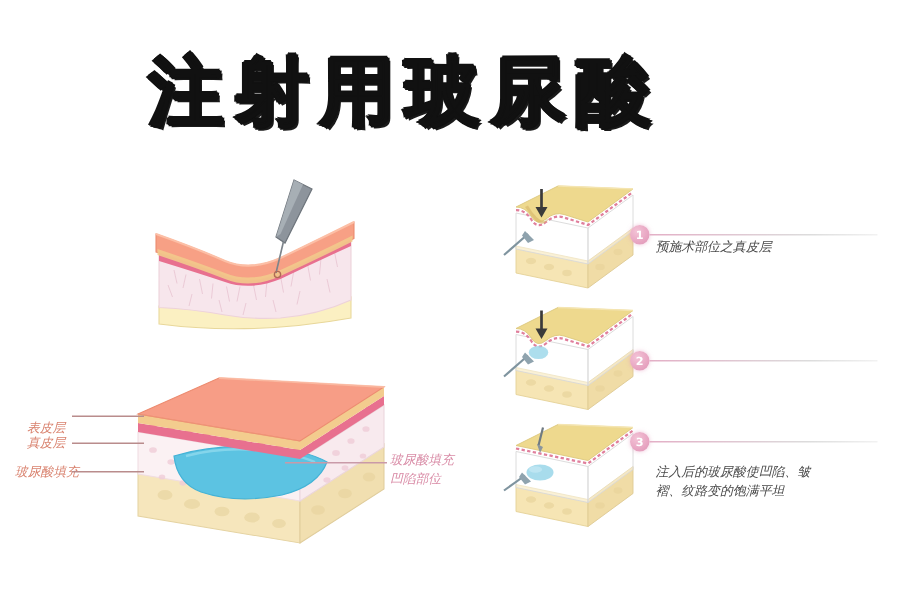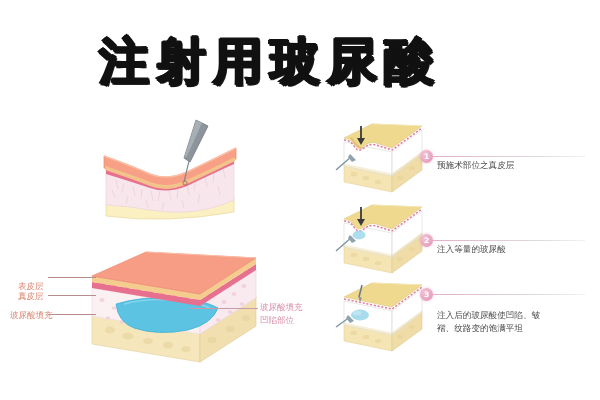--- a/index.html
+++ b/index.html
@@ -24,21 +24,21 @@
     text-shadow:
        1.5px 0 0 #111, -1.5px 0 0 #111,
        0 1.5px 0 #111, 0 -1.5px 0 #111,
        2px 2px 0 #1a1a1a;
     -webkit-text-stroke:1px #111;
     line-height:1;
     white-space:nowrap;
   }
 
   
-  .abs{position:absolute;}
+  .abs{position:absolute;font-style:italic;}
 
   
   .lbl{
     font-size:8.5px;line-height:1.45;
     white-space:nowrap;
   }
   .lbl-pink{color:#d98ba6;}
   .lbl-salmon{color:#d9826e;}
   .lbl-step{color:#4a4a4a;font-size:8.6px;line-height:1.5;white-space:normal;width:115px;}
 
@@ -259,21 +259,20 @@
         <path d="M21,14 L25,21 L29,14 Z" fill="#3a3a3a"></path>
       </g>
       <g>
         <path d="M0,46 L16,32" stroke="#7f949f" stroke-width="1.4" fill="none"></path>
         <path d="M14,30 L20,36 L16,38 L12,33 Z" fill="#8fa3ae"></path>
       </g>
     </svg>
   </div>
   <div class="badge" style="left:420px;top:234px;">2</div>
   <div class="badge-underline" style="left:433px;top:240px;width:152px;"></div>
-  <div class="abs lbl-step" style="left:437px;top:243px;">注入等量的玻尿酸</div>
 
   <div class="abs" style="left:336px;top:283px;width:92px;height:76px;">
     <svg width="92" height="76" viewBox="0 0 92 76">
       <path d="M8,40 L8,58 L56,68 L56,50 Z" fill="#f6e5b4" stroke="#e4d197" stroke-width="0.6"></path>
       <path d="M56,50 L56,68 L86,46 L86,28 Z" fill="#f0dca6" stroke="#dec993" stroke-width="0.6"></path>
       <g fill="#e9d49c" opacity="0.7">
         <ellipse cx="18" cy="50" rx="3.4" ry="2.2"></ellipse>
           <ellipse cx="30" cy="54" rx="3.4" ry="2.2"></ellipse>
         <ellipse cx="42" cy="58" rx="3.2" ry="2.1"></ellipse>
           <ellipse cx="64" cy="54" rx="3.2" ry="2.2"></ellipse>

